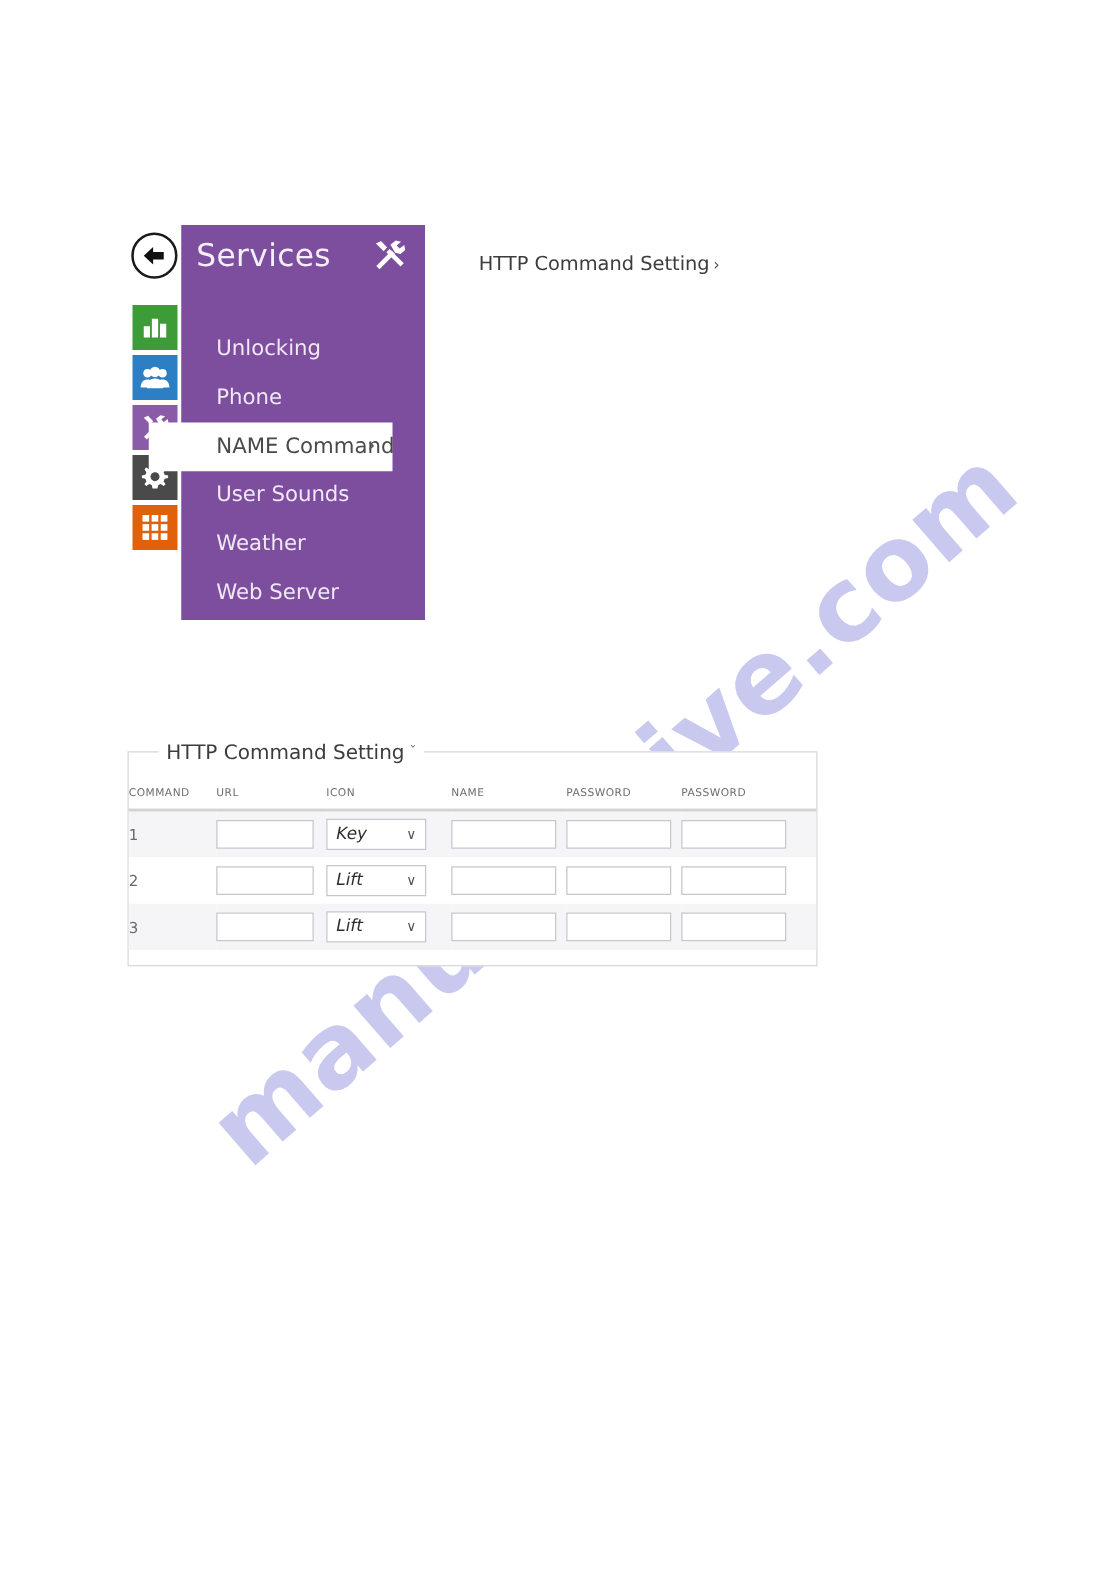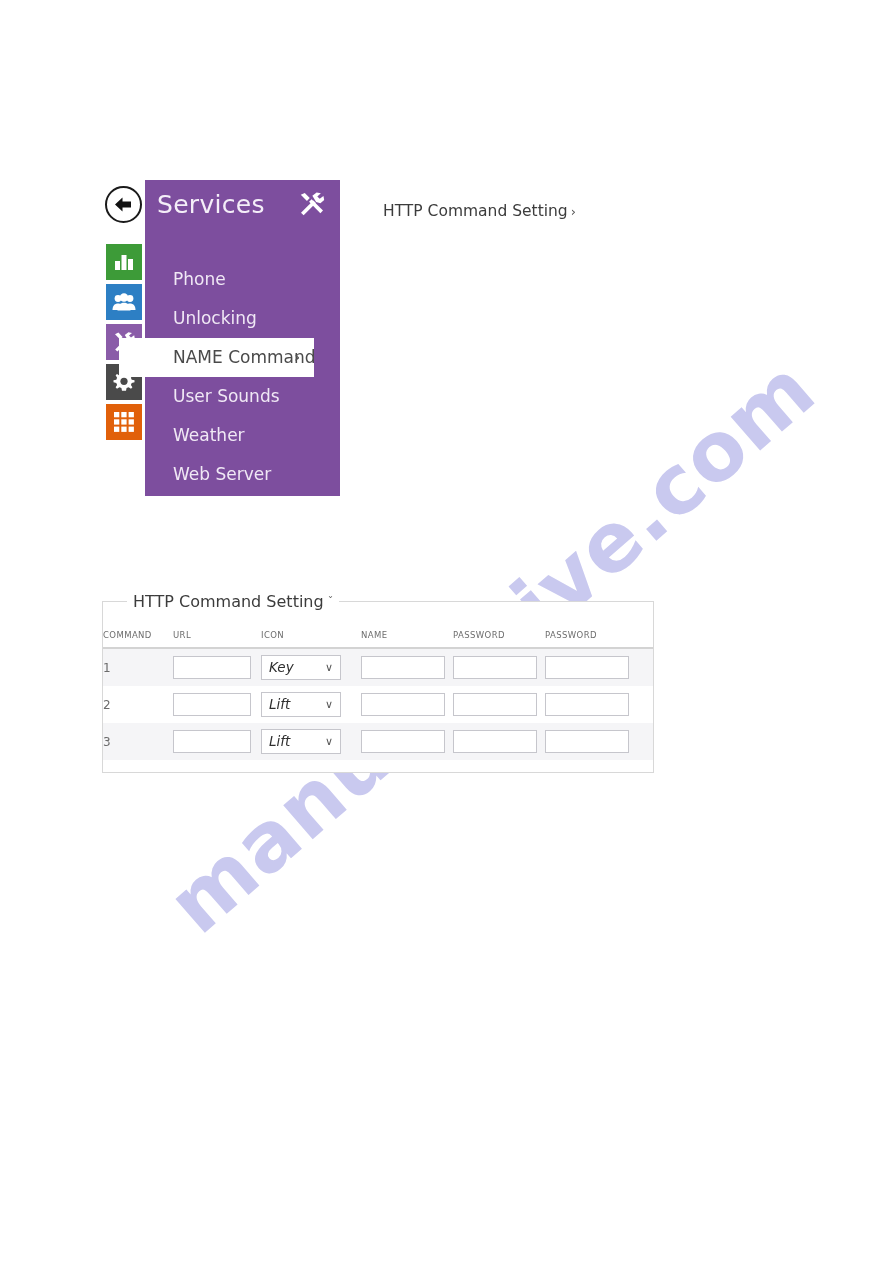--- a/index.html
+++ b/index.html
@@ -375,24 +375,24 @@
             <path d="M11.8 4.0 L15.4 1.2 L19.0 2.0 L16.0 4.6 L18.0 6.6 L21.2 4.2 L21.8 7.6 L18.6 10.4 L15.0 9.4 Z"></path>
             <path d="M2.0 3.2 L5.4 1.6 L9.6 6.0 L7.2 8.4 Z"></path>
             <path d="M9.0 9.2 L11.2 7.0 L20.8 16.6 L18.6 18.8 Z"></path>
           </g>
         </svg>
       </div>
     </div>
 
     <div id="menu-list">
       <div class="menu-item">
+        <span>Unlocking</span>
+      </div>
+      <div class="menu-item">
         <span>Phone</span>
-      </div>
-      <div class="menu-item">
-        <span>Unlocking</span>
       </div>
       <div class="menu-item active">
         <span>NAME Command</span>
         <span class="chev">›</span>
       </div>
       <div class="menu-item">
         <span>User Sounds</span>
       </div>
       <div class="menu-item">
         <span>Weather</span>

